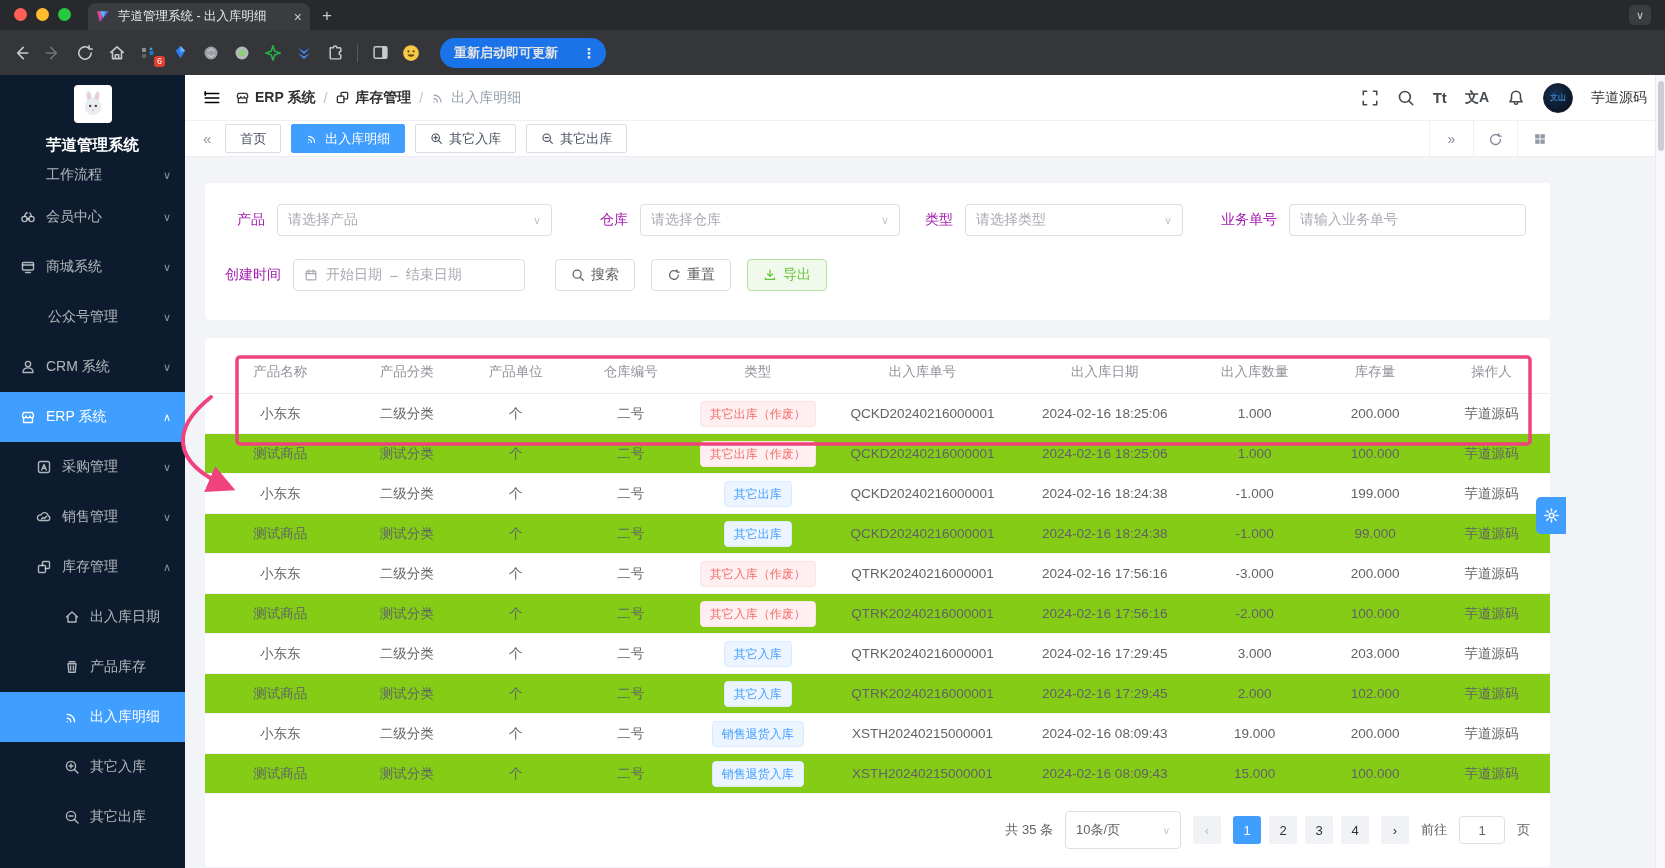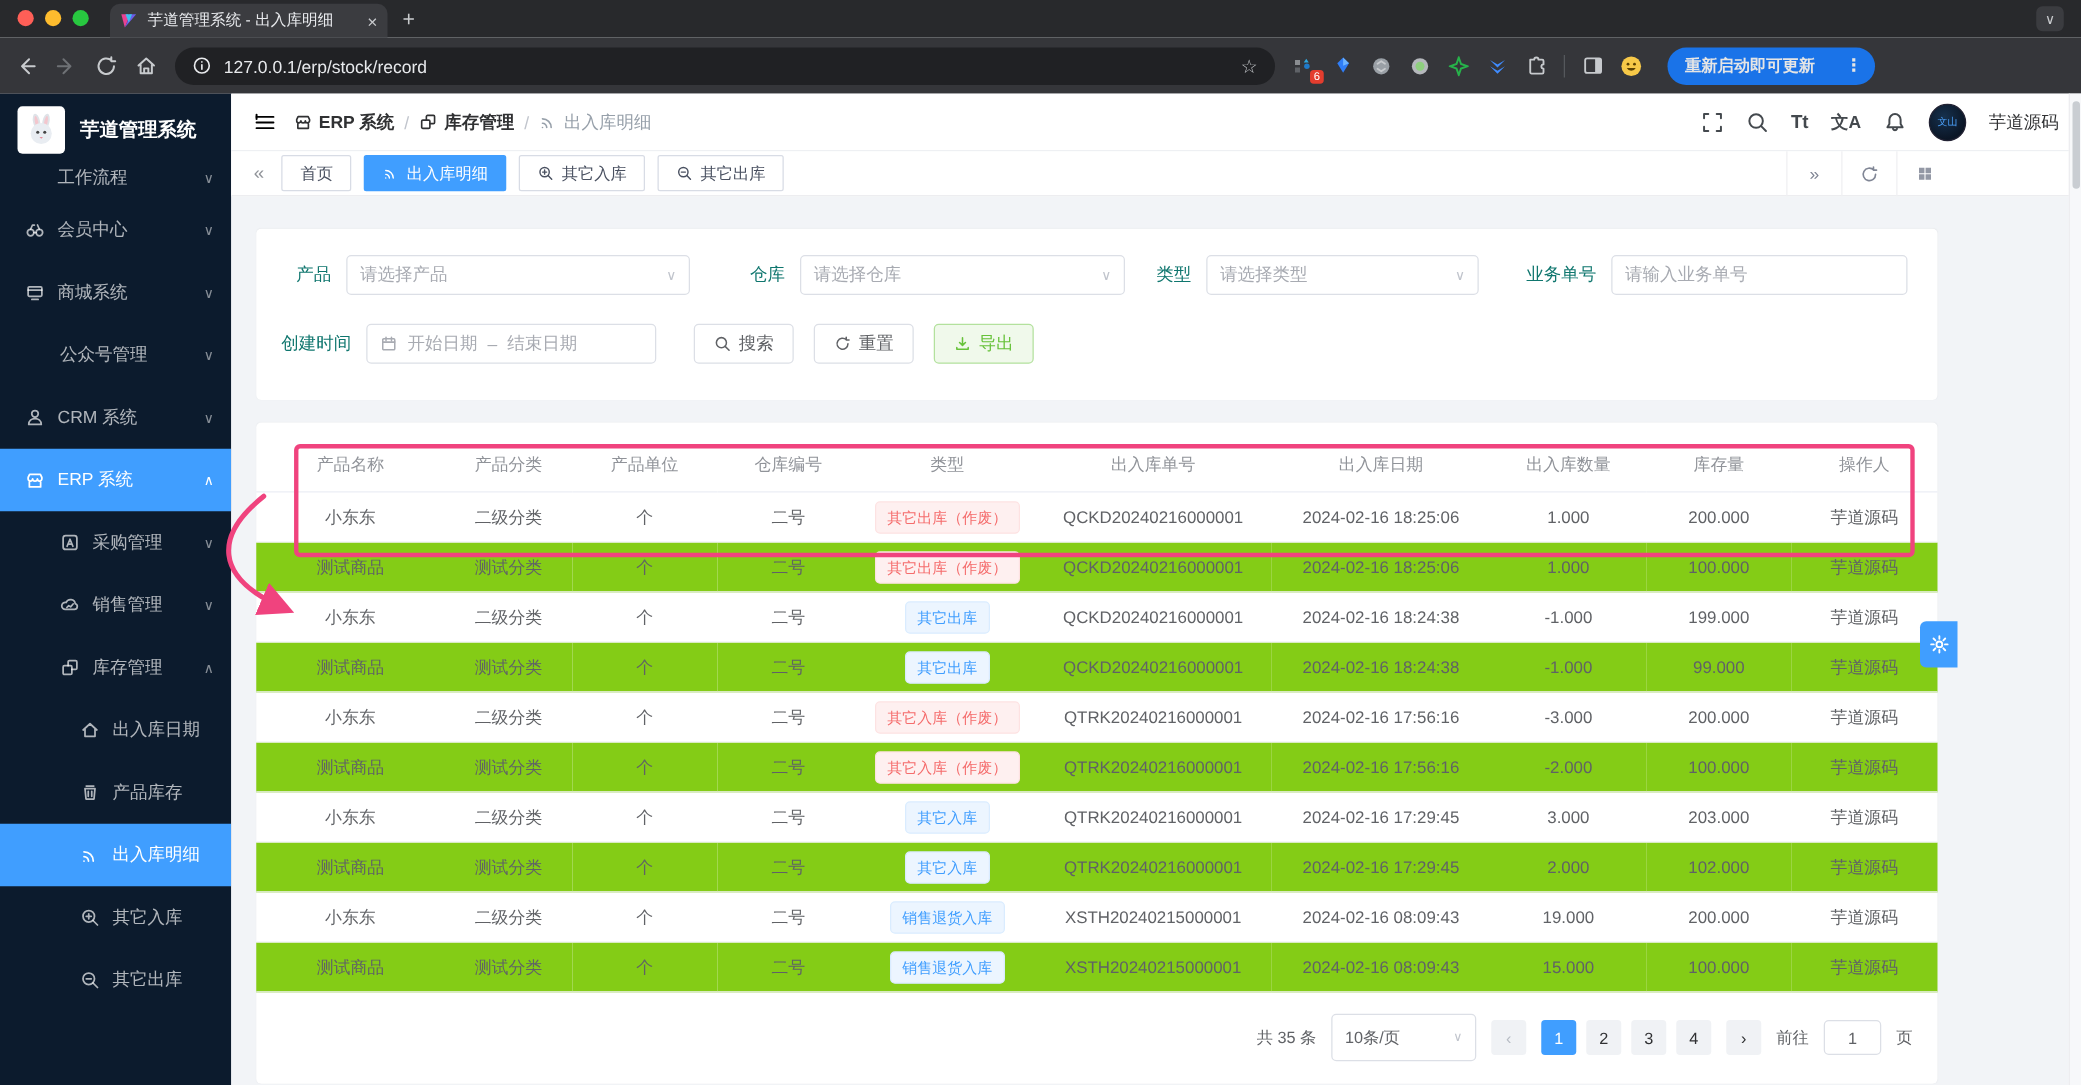--- a/index.html
+++ b/index.html
@@ -26,29 +26,29 @@
   .ext-cluster { display:flex; align-items:center; gap:13px; }
   .ext { position:relative; width:18px; height:18px; display:flex; align-items:center; justify-content:center; }
   .ext-badge { position:absolute; right:-7px; bottom:-5px; background:#e33d2e; color:#fff; font-size:9px; padding:0 3px; border-radius:3px; line-height:11px; }
   .divider-v { width:1px; height:18px; background:#55585c; }
   .update-pill { margin-left:6px; height:30px; background:#1a73e8; border-radius:15px; color:#e5e5e5; font-size:13px; font-weight:600; display:flex; align-items:center; gap:24px; padding:0 10px 0 14px; }
   .update-pill .dots { font-size:14px; letter-spacing:0; }
 
   
   .app { position:absolute; top:75px; left:0; width:1665px; height:793px; display:flex; }
   .sidebar { width:185px; background:#0c1b2d; color:rgba(255,255,255,.68); overflow:hidden; flex-shrink:0; }
-  .logo-row { display:flex; align-items:center; gap:12px; padding:10px 14px 8px; }
+  .logo-row { display:flex; align-items:center; gap:12px; padding:10px 14px 8px;flex-direction:column; }
   .logo-img { width:38px; height:38px; border-radius:4px; background:#fff; display:flex; align-items:center; justify-content:center; }
   .logo-title { color:#fff; font-weight:700; font-size:15.5px; white-space:nowrap; }
   .menu { margin-top:-4px; }
   .m-item { height:50px; display:flex; align-items:center; gap:10px; padding:0 14px 0 20px; font-size:14px; cursor:pointer; white-space:nowrap; }
   .m-item .mi { width:16px; height:16px; flex-shrink:0; }
   .m-item .lbl { flex:1; }
   .m-item .chev { font-size:11px; color:rgba(255,255,255,.5); }
-  .m-item.lvl2 { padding-left:48px; }
+  .m-item.lvl2 { padding-left:36px; }
   .m-item.lvl2.noicon { padding-left:48px; }
   .m-item.lvl3 { padding-left:64px; }
   .m-item.active { background:#409eff; color:#fff; }
   .m-item.active .chev { color:#fff; }
 
   .main { flex:1; display:flex; flex-direction:column; background:#f2f4f7; position:relative; }
   .topbar { height:46px; background:#fff; display:flex; align-items:center; padding:0 18px; gap:14px; border-bottom:1px solid #eef0f3; }
   .crumb { display:flex; align-items:center; gap:8px; color:#303133; font-size:14px; }
   .crumb .bc { display:flex; align-items:center; gap:5px; font-weight:600; }
   .crumb .sep { color:#c0c4cc; font-weight:400; }
@@ -66,21 +66,21 @@
   .pg-tab .ti { width:13px; height:13px; }
   .pg-tab.active { background:#409eff; border-color:#409eff; color:#fff; }
   .tabs-tools { position:absolute; right:104px; top:0; height:36px; display:flex; align-items:center; color:#808695; }
   .tabs-tools .tool { width:44px; height:36px; display:flex; align-items:center; justify-content:center; border-left:1px solid #f0f0f2; font-size:14px; }
 
   .content { flex:1; padding:26px 0 0 20px; }
   .card { width:1345px; background:#fff; border-radius:4px; box-shadow:0 0 1px rgba(0,0,0,.04); }
   .filter-card { padding:21px 24px 6px 32px; }
   .f-row { display:flex; align-items:center; margin-bottom:23px; }
   .f-group { display:flex; align-items:center; }
-  .f-label { color:#0f766e; margin-right:12px; white-space:nowrap; }
+  .f-label { color:#a21caf; margin-right:12px; white-space:nowrap; }
   .sel, .inp, .dr { height:32px; border:1px solid #dcdfe6; border-radius:4px; background:#fff; display:flex; align-items:center; padding:0 10px; color:#a8abb2; font-size:14px; }
   .sel .ph, .inp .ph { flex:1; }
   .sel .chev { color:#c0c4cc; font-size:11px; }
   .dr { gap:8px; color:#a8abb2; }
   .dr .dash { color:#a8abb2; }
   .btn { height:32px; border:1px solid #dcdfe6; border-radius:4px; background:#fff; display:flex; align-items:center; gap:6px; padding:0 15px; color:#606266; font-size:14px; cursor:pointer; }
   .btn .bi { width:14px; height:14px; }
   .btn.export { background:#f0f9eb; border-color:#b3e19d; color:#67c23a; }
 
   .table-card { margin-top:18px; padding:14px 0 0; }
@@ -139,28 +139,20 @@
     </svg>
   <svg class="nav-ic dim" viewBox="0 0 16 16">
       <path class="ico" stroke-width="1.8" d="M6 3l5 5-5 5M11 8H2"></path>
     </svg>
   <svg class="nav-ic" viewBox="0 0 16 16">
       <path class="ico" stroke-width="1.6" d="M13.5 8a5.5 5.5 0 1 1-1.7-4M11.6 1.6v2.8h2.8"></path>
     </svg>
   <svg class="nav-ic" viewBox="0 0 16 16">
       <path class="ico" stroke-width="1.6" d="M2.5 7.5L8 2.5l5.5 5M4 6.8V13h8V6.8M6.5 13V9.5h3V13"></path>
     </svg>
-  <div class="urlbar">
-    <svg width="15" height="15" viewBox="0 0 16 16">
-        <circle class="ico" cx="8" cy="8" r="6.3"></circle>
-        <path class="ico" d="M8 4.8v.2M8 7.3V11"></path>
-      </svg>
-    <span>127.0.0.1/erp/stock/record</span>
-    <span class="star">☆</span>
-  </div>
   <div class="ext-cluster">
     <span class="ext">
       <svg width="16" height="16" viewBox="0 0 16 16">
           <rect x="1" y="3" width="4" height="4" fill="#8a8d91"></rect>
           <rect x="1" y="9" width="4" height="4" fill="#5f6267"></rect>
           <path d="M10 2l2 3h-4z" fill="#2fa8e0"></path>
           <circle cx="10.5" cy="8" r="2.2" fill="#1f7ac9"></circle>
         </svg>
       <span class="ext-badge">6</span>
     </span>

